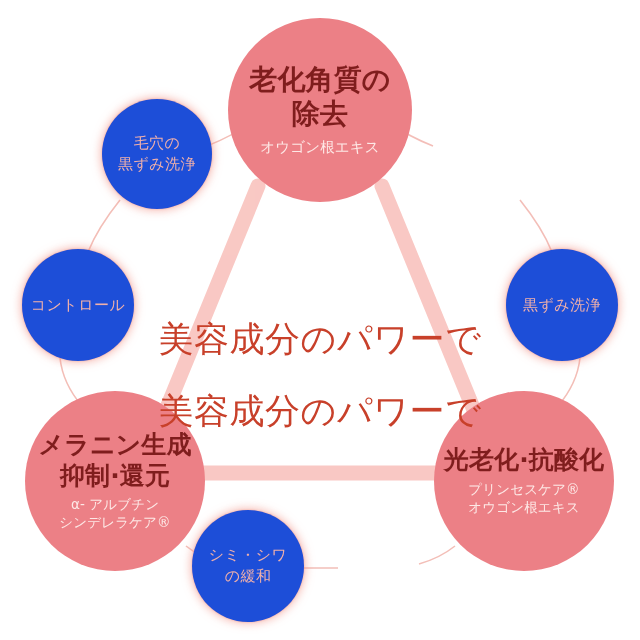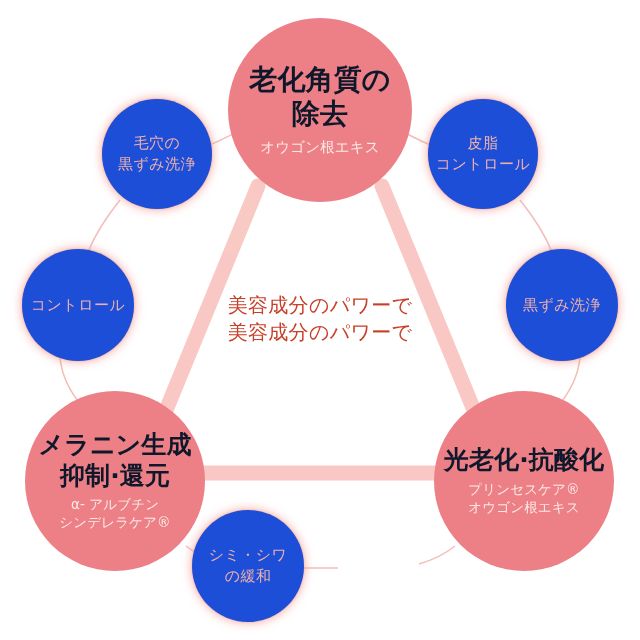--- a/index.html
+++ b/index.html
@@ -29,21 +29,21 @@
   }
 
   
   .main{
     position:absolute;border-radius:50%;
     background:#ec8086;
     display:flex;flex-direction:column;align-items:center;justify-content:center;
     text-align:center;z-index:5;
   }
   .main .head{
-    color:#0f172a;font-size:27px;line-height:1.22;font-weight:700;
+    color:#7f1d1d;font-size:27px;line-height:1.22;font-weight:700;
     letter-spacing:0.005em;white-space:pre-line;
   }
   .main .sub{
     color:#fde8e6;font-size:14.5px;line-height:1.33;font-weight:400;
     letter-spacing:0.01em;white-space:pre-line;margin-top:5px;
   }
 
   #c-top{left:228px;top:18px;width:184px;height:184px;}
   #c-top .head{font-size:28px;}
   #c-top .sub{font-size:14.5px;margin-top:6px;}
@@ -63,22 +63,22 @@
   #s-r {left:506px;top:249px;width:112px;height:112px;}
   #s-bl{left:192px;top:510px;width:112px;height:112px;}
   #s-br{left:336px;top:510px;width:112px;height:112px;}
 
   
   #center-text{
     position:absolute;left:0;top:292px;width:640px;z-index:6;
     text-align:center;pointer-events:none;
   }
   #center-text .ln{
-    display:block;color:#c8402a;font-size:20px;line-height:1.37;
-    font-weight:500;letter-spacing:0.015em;
+    display:block;color:#c8402a;font-size:35px;line-height:1.37;
+    font-weight:500;letter-spacing:0.015em;margin-top:24px;
   }
 </style>
 </head>
 <body>
 
 <div id="stage">
 
   <svg class="layer" id="ring-layer" viewBox="0 0 640 640">
     <g fill="none" stroke="#f1b3ab" stroke-width="1.6" opacity="0.85">
       <path d="M207 146 C 222 140, 236 134, 248 124"></path>
@@ -97,24 +97,20 @@
     <g fill="none" stroke="#f9c4bf" stroke-width="15" stroke-linecap="round" opacity="0.92">
       <line x1="258" y1="186" x2="162" y2="420"></line>
       <line x1="382" y1="186" x2="478" y2="420"></line>
       <line x1="186" y1="473" x2="455" y2="473"></line>
     </g>
   </svg>
 
   <div class="sat" id="s-tl">
     <span class="lbl">毛穴の
 黒ずみ洗浄</span>
-  </div>
-  <div class="sat" id="s-tr">
-    <span class="lbl">皮脂
-コントロール</span>
   </div>
   <div class="sat" id="s-l">
     <span class="lbl">コントロール</span>
   </div>
   <div class="sat" id="s-r">
     <span class="lbl">黒ずみ洗浄</span>
   </div>
   <div class="sat" id="s-bl">
     <span class="lbl">シミ・シワ
 の緩和</span>

